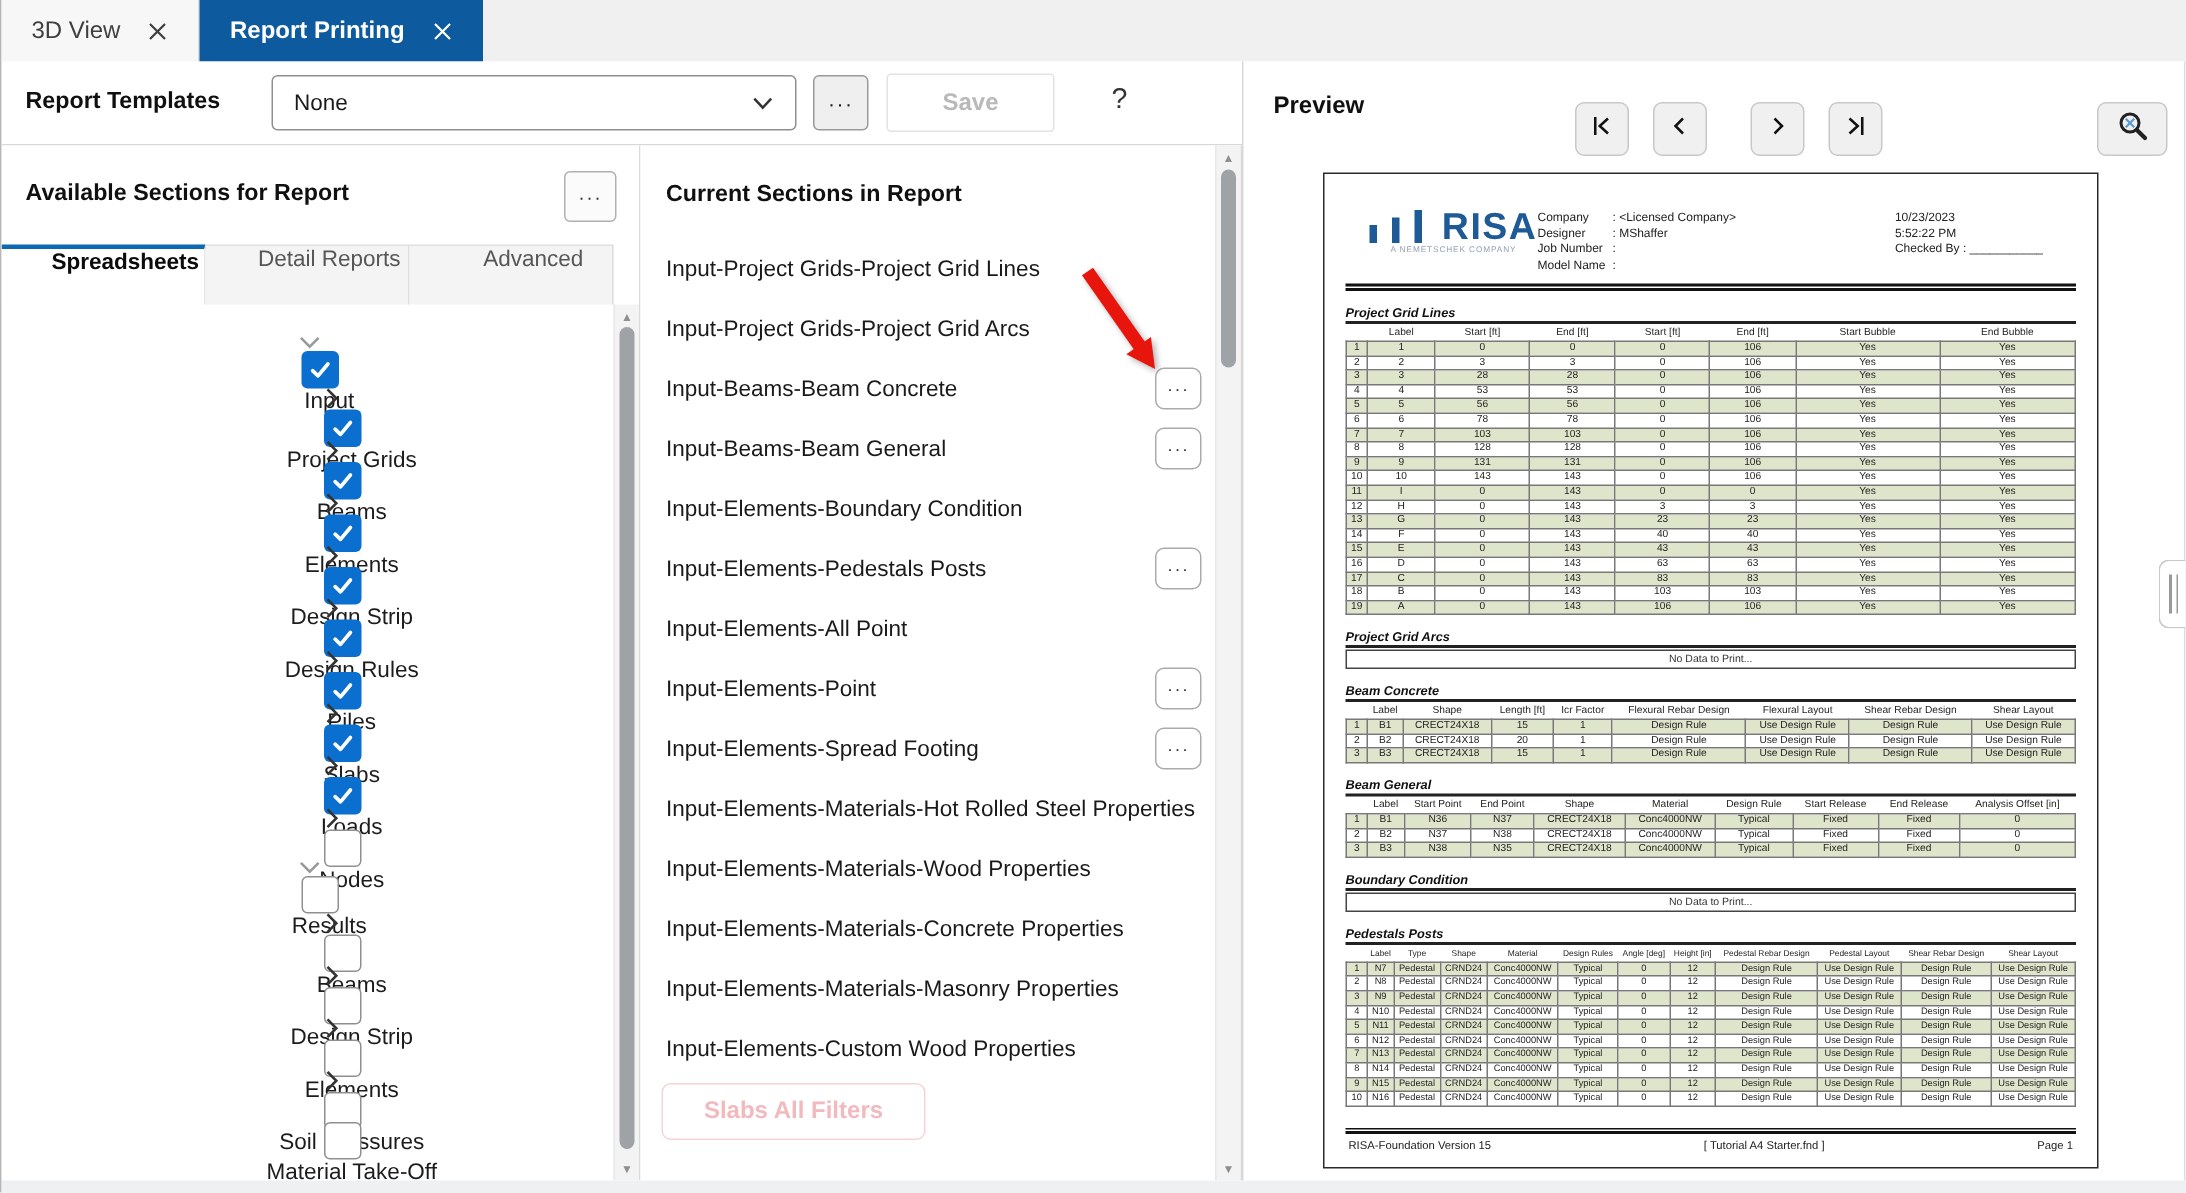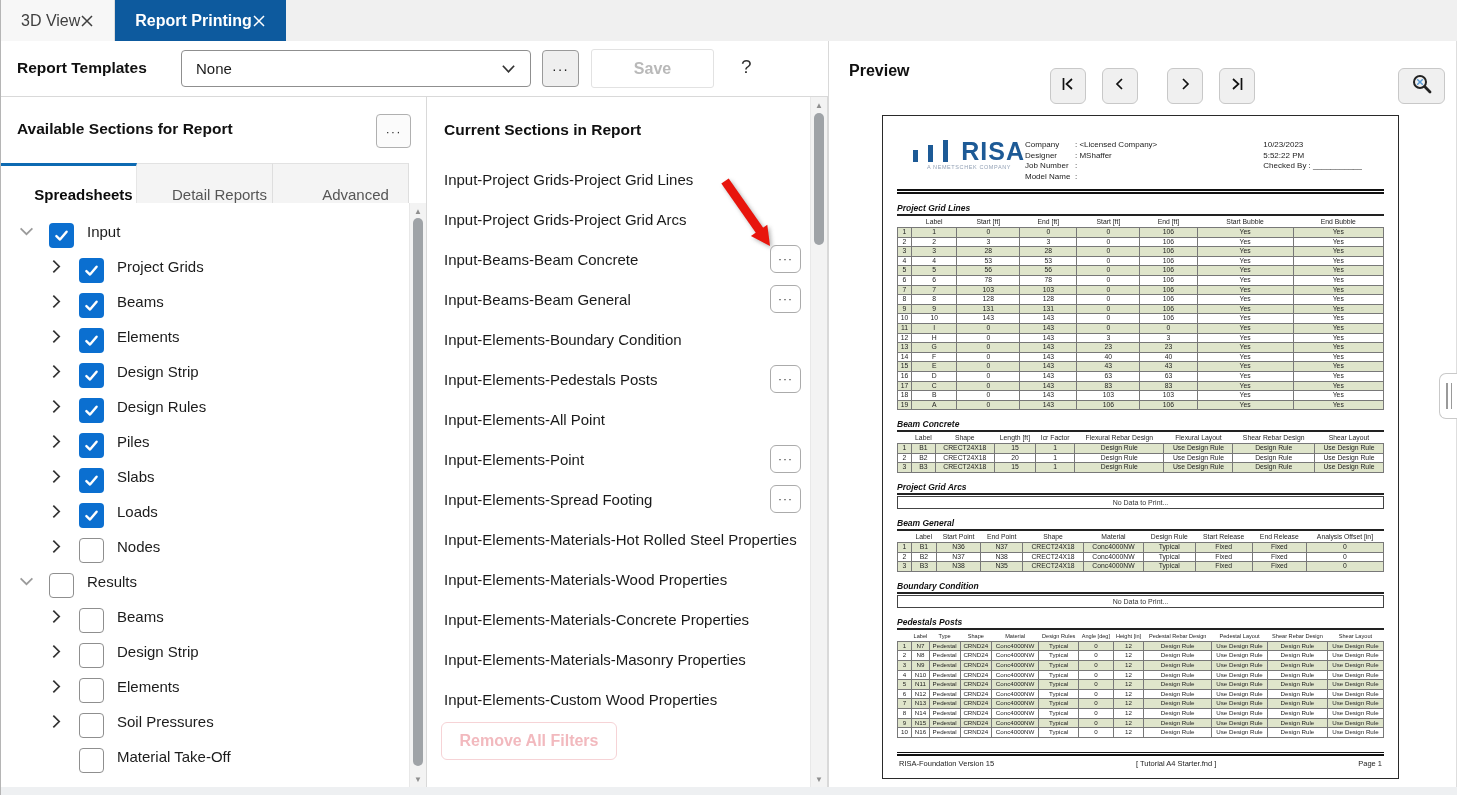--- a/index.html
+++ b/index.html
@@ -2,42 +2,42 @@
 <html><head>
 <meta charset="utf-8">
 <style>
   *{margin:0;padding:0;box-sizing:border-box;}
   html,body{background:#e8e8e8;}
   body{font-family:"Liberation Sans",sans-serif;}
   .app{position:relative;width:1457px;height:795px;background:#fff;overflow:hidden;border-left:1px solid #b5b5b5;}
 
   
   .tabbar{position:absolute;left:0;top:0;width:100%;height:41px;background:#f0f0f0;display:flex;}
-  .wtab{height:41px;display:flex;align-items:center;padding:0 20px;font-size:16px;color:#3f3f3f;background:#f7f7f7;border-right:1px solid #dcdcdc;cursor:pointer;}
+  .wtab{height:41px;display:flex;align-items:center;gap:18px;padding:0 20px;font-size:16px;color:#3f3f3f;background:#f7f7f7;border-right:1px solid #dcdcdc;cursor:pointer;}
   .wtab.active{background:#0d5a9e;color:#fff;font-weight:700;border-right:none;}
   .wtab-close{display:flex;align-items:center;}
 
   
   .toolbar{position:absolute;left:0;top:41px;width:827px;height:56px;background:#fff;border-bottom:1px solid #d9d9d9;}
   .rt-label{position:absolute;left:16px;top:18px;font-size:15.5px;font-weight:700;color:#101010;}
   .dropdown{position:absolute;left:180px;top:9px;width:350px;height:37px;border:1px solid #8f8f8f;border-radius:4px;background:#fff;display:flex;align-items:center;padding:0 14px;font-size:15px;color:#1a1a1a;cursor:pointer;}
   .dd-chev{margin-left:auto;display:flex;align-items:center;}
   .tb-ellipsis{position:absolute;left:541px;top:9px;width:37px;height:37px;border:1px solid #9a9a9a;border-radius:4px;background:#efefef;font-size:14px;color:#222;display:flex;align-items:center;justify-content:center;cursor:pointer;letter-spacing:1px;}
-  .save-btn{position:absolute;left:590px;top:8px;width:123px;height:39px;border:1px solid #e2e2e2;border-radius:3px;background:#fff;color:#b9b9b9;font-weight:700;font-size:16px;font-family:"Liberation Sans",sans-serif;}
+  .save-btn{position:absolute;left:590px;top:8px;width:112px;height:39px;border:1px solid #e2e2e2;border-radius:3px;background:#fff;color:#b9b9b9;font-weight:700;font-size:16px;font-family:"Liberation Sans",sans-serif;}
   .help{position:absolute;left:740px;top:15px;font-size:19px;color:#333;cursor:pointer;}
 
   
   .left-panel{position:absolute;left:0;top:97px;width:426px;height:690px;border-right:1px solid #d9d9d9;background:#fff;overflow:hidden;}
   .lp-title{position:absolute;left:16px;top:23px;font-size:15.5px;font-weight:700;color:#101010;}
   .lp-ellipsis{position:absolute;left:375px;top:17px;width:35px;height:34px;border:1px solid #b0b0b0;border-radius:4px;background:#fbfbfb;font-size:13px;color:#333;display:flex;align-items:center;justify-content:center;cursor:pointer;letter-spacing:1px;}
   .lp-tabs{position:absolute;left:0;top:66px;width:408px;height:40px;display:flex;}
-  .lp-tab{flex:1;display:flex;align-items:flex-end;justify-content:center;font-size:15px;color:#565656;background:#f4f4f4;border-top:1px solid #e2e2e2;border-right:1px solid #dedede;cursor:pointer;padding-left:30px;}
+  .lp-tab{flex:1;display:flex;align-items:flex-start;justify-content:center;font-size:15px;color:#565656;background:#f4f4f4;border-top:1px solid #e2e2e2;border-right:1px solid #dedede;cursor:pointer;padding-left:30px;}
   .lp-tab.active{background:#fff;color:#0b0b0b;font-weight:700;border-top:3px solid #0d6ab2;border-right:1px solid #e6e6e6;}
   .tree{position:absolute;left:0;top:106px;width:408px;bottom:0;overflow:hidden;padding-top:20px;}
-  .tree-row{height:35px;display:flex;align-items:flex-start;}
+  .tree-row{height:35px;display:flex;align-items:center;flex-direction:column;}
   .tree-row.lvl0{padding-left:16px;}
   .tree-row.lvl1{padding-left:46px;}
   .chev{width:18px;height:16px;margin-right:14px;display:flex;align-items:center;justify-content:center;cursor:pointer;}
   .checkbox{width:25px;height:25px;border-radius:4px;flex:0 0 auto;display:flex;align-items:center;justify-content:center;cursor:pointer;}
   .checkbox.checked{background:#0b6fd0;}
   .checkbox.unchecked{background:#fff;border:1px solid #8f8f8f;}
   .tree-label{font-size:15px;color:#1c1c1c;margin-left:13px;white-space:nowrap;}
 
   
   .vscroll{position:absolute;background:#f3f3f3;border-left:1px solid #e8e8e8;width:17px;}
@@ -393,21 +393,21 @@
         <div class="sec-row">
           <span class="sec-label">Input-Elements-Materials-Concrete Properties</span>
         </div>
         <div class="sec-row">
           <span class="sec-label">Input-Elements-Materials-Masonry Properties</span>
         </div>
         <div class="sec-row">
           <span class="sec-label">Input-Elements-Custom Wood Properties</span>
         </div>
       </div>
-    <button class="remove-filters">Remove All Filters</button>
+    <button class="remove-filters">Slabs All Filters</button>
     <div class="vscroll" id="mid-scroll" style="right:0;top:0;bottom:0;">
         <div class="vs-arrow up">▲</div>
         <div class="vs-thumb" style="top: 16px; height: 132px;"></div>
         <div class="vs-arrow down">▼</div>
       </div>
     <svg class="note-arrow" width="70" height="85" viewBox="0 0 70 85">
       <line x1="10" y1="8" x2="45" y2="58" stroke="#e8150d" stroke-width="9"></line>
       <polygon points="55,73 35.9,63.1 52.3,51.7" fill="#e8150d"></polygon>
     </svg>
   </div>
@@ -678,20 +678,24 @@
                   <td>143</td>
                   <td>106</td>
                   <td>106</td>
                   <td>Yes</td>
                   <td>Yes</td>
                 </tr>
               </tbody>
             </table>
           </div>
           <div class="pv-sec">
+            <div class="pv-sec-title">Project Grid Arcs</div>
+            <div class="pv-nodata">No Data to Print...</div>
+          </div>
+          <div class="pv-sec">
             <div class="pv-sec-title">Beam Concrete</div>
             <table class="pv-table">
               <thead>
                 <tr>
                   <th></th>
                   <th>Label</th>
                   <th>Shape</th>
                   <th>Length [ft]</th>
                   <th>Icr Factor</th>
                   <th>Flexural Rebar Design</th>
@@ -729,24 +733,20 @@
                   <td>CRECT24X18</td>
                   <td>15</td>
                   <td>1</td>
                   <td>Design Rule</td>
                   <td>Use Design Rule</td>
                   <td>Design Rule</td>
                   <td>Use Design Rule</td>
                 </tr>
               </tbody>
             </table>
-          </div>
-          <div class="pv-sec">
-            <div class="pv-sec-title">Project Grid Arcs</div>
-            <div class="pv-nodata">No Data to Print...</div>
           </div>
           <div class="pv-sec">
             <div class="pv-sec-title">Beam General</div>
             <table class="pv-table">
               <thead>
                 <tr>
                   <th></th>
                   <th>Label</th>
                   <th>Start Point</th>
                   <th>End Point</th>

